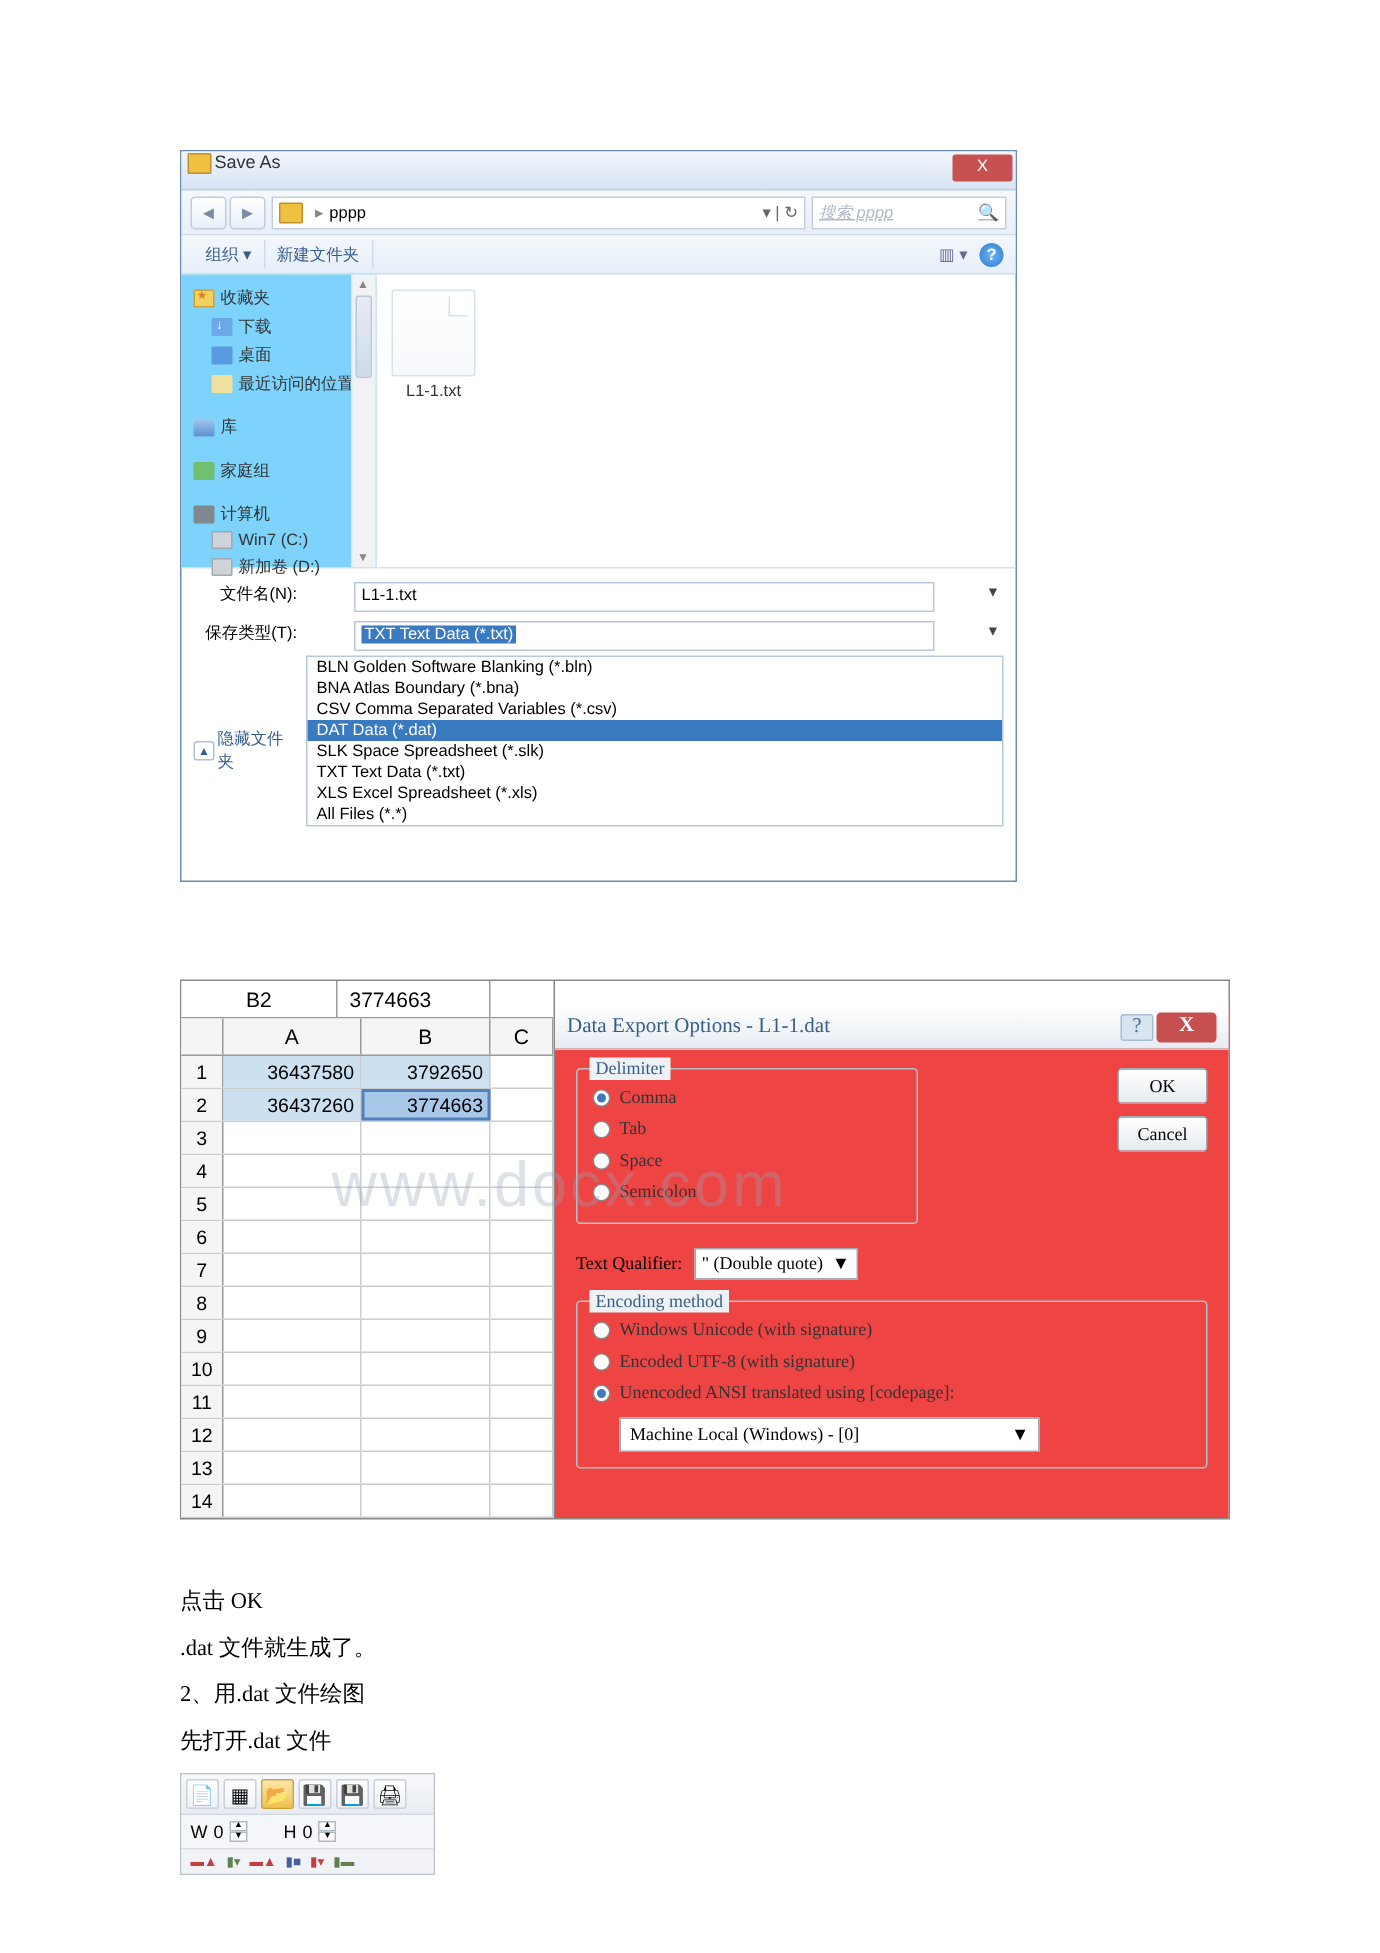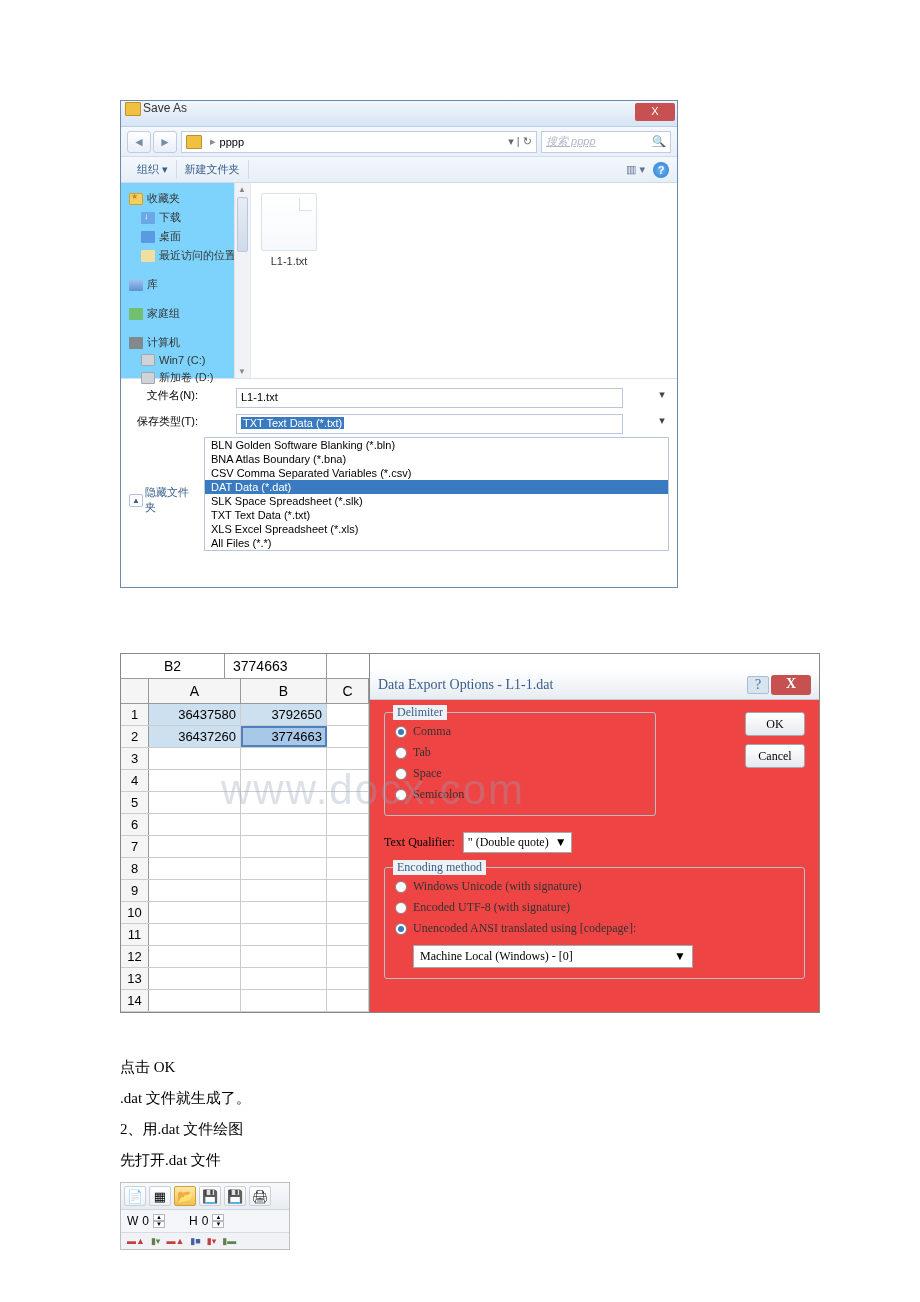--- a/index.html
+++ b/index.html
@@ -342,21 +342,21 @@
       <div class="export-title">
         <span>Data Export Options - L1-1.dat</span>
         <div class="export-help">?</div>
         <div class="export-x">X</div>
       </div>
       <div class="export-body">
         <div class="export-btns">
           <div class="ex-btn">OK</div>
           <div class="ex-btn">Cancel</div>
         </div>
-        <div class="fieldset" style="width:272px">
+        <div class="fieldset" style="width:228px">
           <div class="fs-legend">Delimiter</div>
           <div class="radio-row">
               <span class="radio on"></span>
               <span>Comma</span>
             </div>
           <div class="radio-row">
               <span class="radio"></span>
               <span>Tab</span>
             </div>
           <div class="radio-row">

